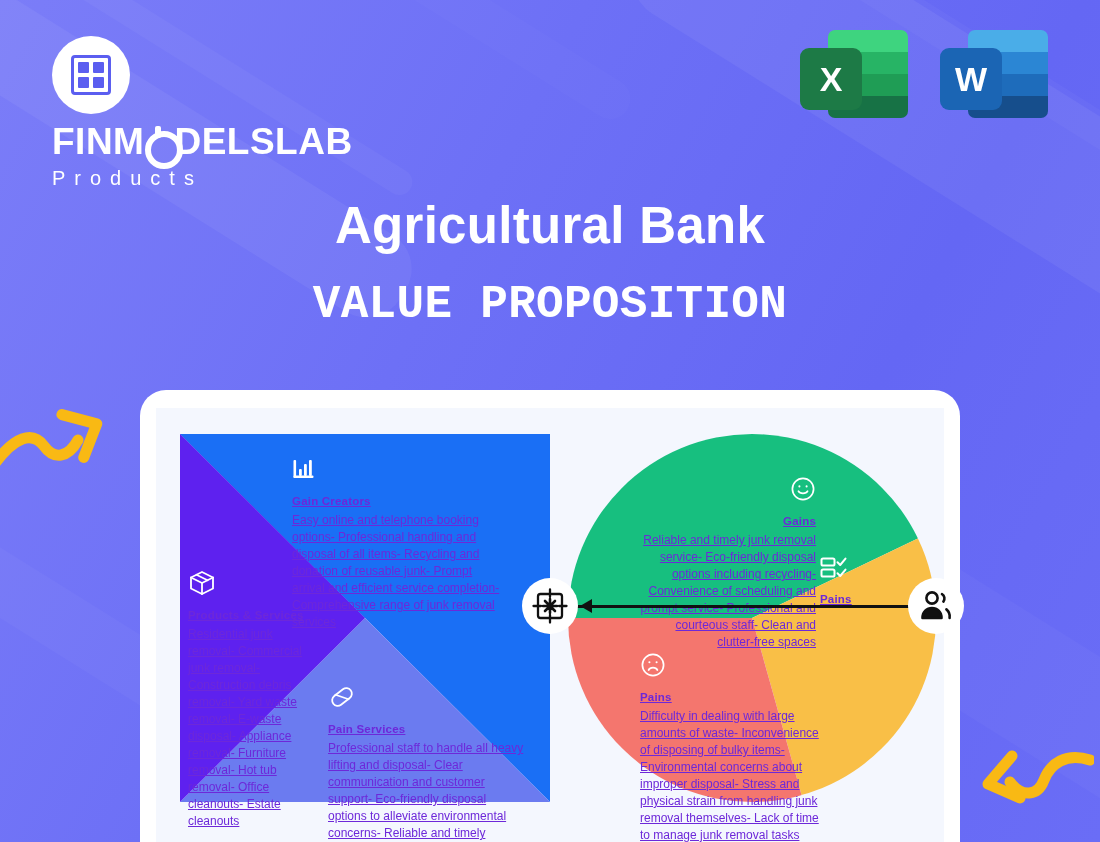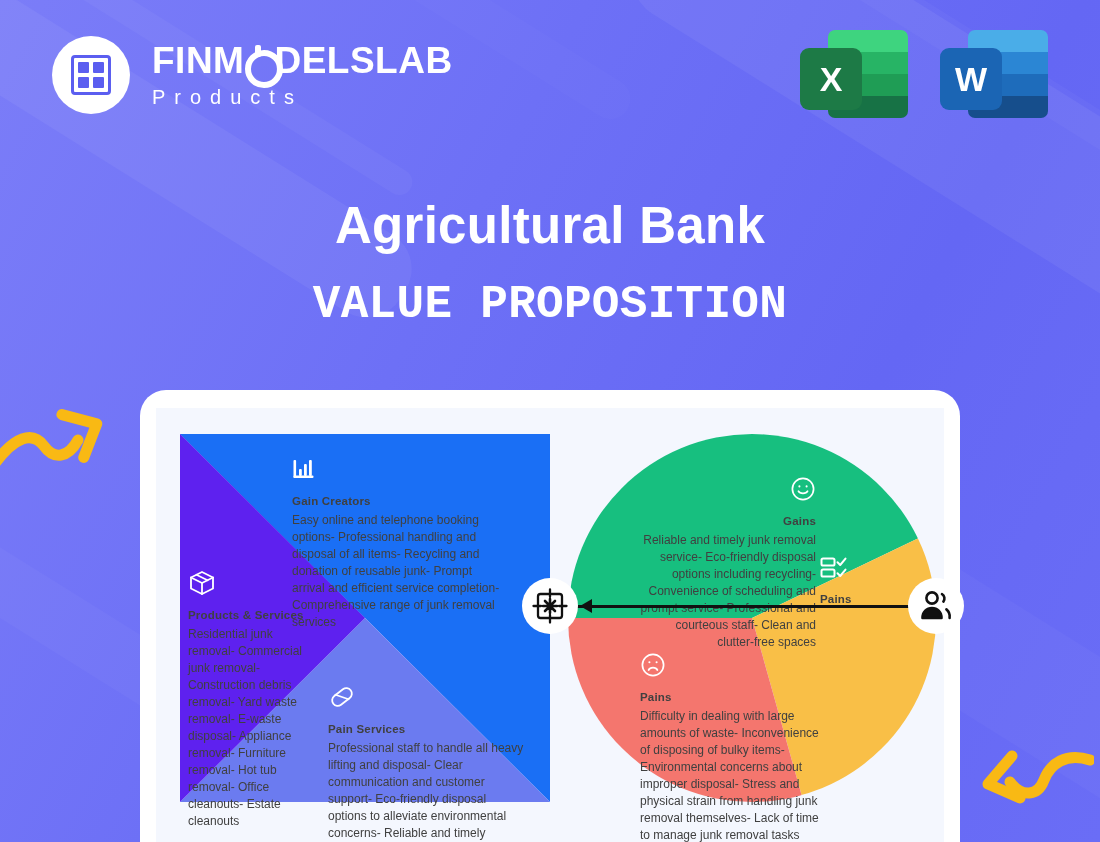--- a/index.html
+++ b/index.html
@@ -18,21 +18,21 @@
            transform:rotate(-58deg); border-radius:40px; pointer-events:none; }
   .b1 { width:90px;  height:620px; left:95px;  top:-180px; }
   .b2 { width:26px;  height:430px; left:215px; top:-140px; opacity:.7;}
   .b3 { width:150px; height:760px; left:905px; top:-250px; }
   .b4 { width:34px;  height:520px; left:1035px;top:-160px; opacity:.6;}
   .b5 { width:60px;  height:380px; left:30px;  top:430px; opacity:.55;}
   .b6 { width:120px; height:520px; left:980px; top:430px; opacity:.5;}
   .b7 { width:40px;  height:300px; left:480px; top:-120px; opacity:.35;}
 
   
-  .logo-wrap { position:absolute; left:52px; top:36px; display:flex; align-items:center; gap:22px; }
+  .logo-wrap { position:absolute; left:52px; top:36px; display:flex; align-items:flex-start; gap:9px;flex-direction:column; }
   .logo-circle {
     width:78px; height:78px; border-radius:50%; background:#fff;
     display:flex; align-items:center; justify-content:center; flex:0 0 auto;
   }
   .logo-grid { width:40px; height:40px; border:3.5px solid #5b5ef0; border-radius:4px;
                display:grid; grid-template-columns:1fr 1fr; grid-template-rows:1fr 1fr;
                gap:3.5px; padding:4px; }
   .logo-grid i { background:#5b5ef0; display:block; border-radius:1px; }
   .brand { display:flex; flex-direction:column; justify-content:center; }
   .brand-main { position:relative; color:#fff; font-size:37px; font-weight:700;
@@ -94,21 +94,21 @@
   .tri-gain-top { background:#1a6ff5; clip-path:polygon(0 0, 100% 0, 50% 50%); }
 
   
   .vp-circle { position:absolute; left:398px; top:12px; width:368px; height:368px; }
   .wedge { position:absolute; inset:0; border-radius:50%; }
   .wedge-gains  { background:#17bf7f; clip-path:polygon(50% 50%, 100% 26%, 100% 0, 0 0, 0 50%); }
   .wedge-ypains { background:#f9bf47; clip-path:polygon(50% 50%, 100% 26%, 100% 100%, 64% 100%); }
   .wedge-rpains { background:#f4766e; clip-path:polygon(50% 50%, 64% 100%, 0 100%, 0 50%); }
 
   
-  .cell { position:absolute; color:#404040; }
+  .cell { position:absolute; color:#6d28d9;text-decoration:underline; }
   .cell .ico { margin-bottom:9px; }
   .cell h4 { font-size:11.5px; font-weight:700; letter-spacing:.2px; margin-bottom:5px; }
   .cell p  { font-size:12px; line-height:1.42; font-weight:400; max-width:100%; }
 
   .c-gain     { left:112px;  top:24px;  width:210px; }
   .c-products { left:8px;    top:136px; width:130px; }
   .c-relief   { left:148px;  top:250px; width:196px; }
   .c-gains    { left:72px;   top:42px;  width:176px;text-align:right; }
   .c-ypains   { left:252px;  top:122px; width:118px; }
   .c-rpains   { left:72px;   top:218px; width:180px; }

